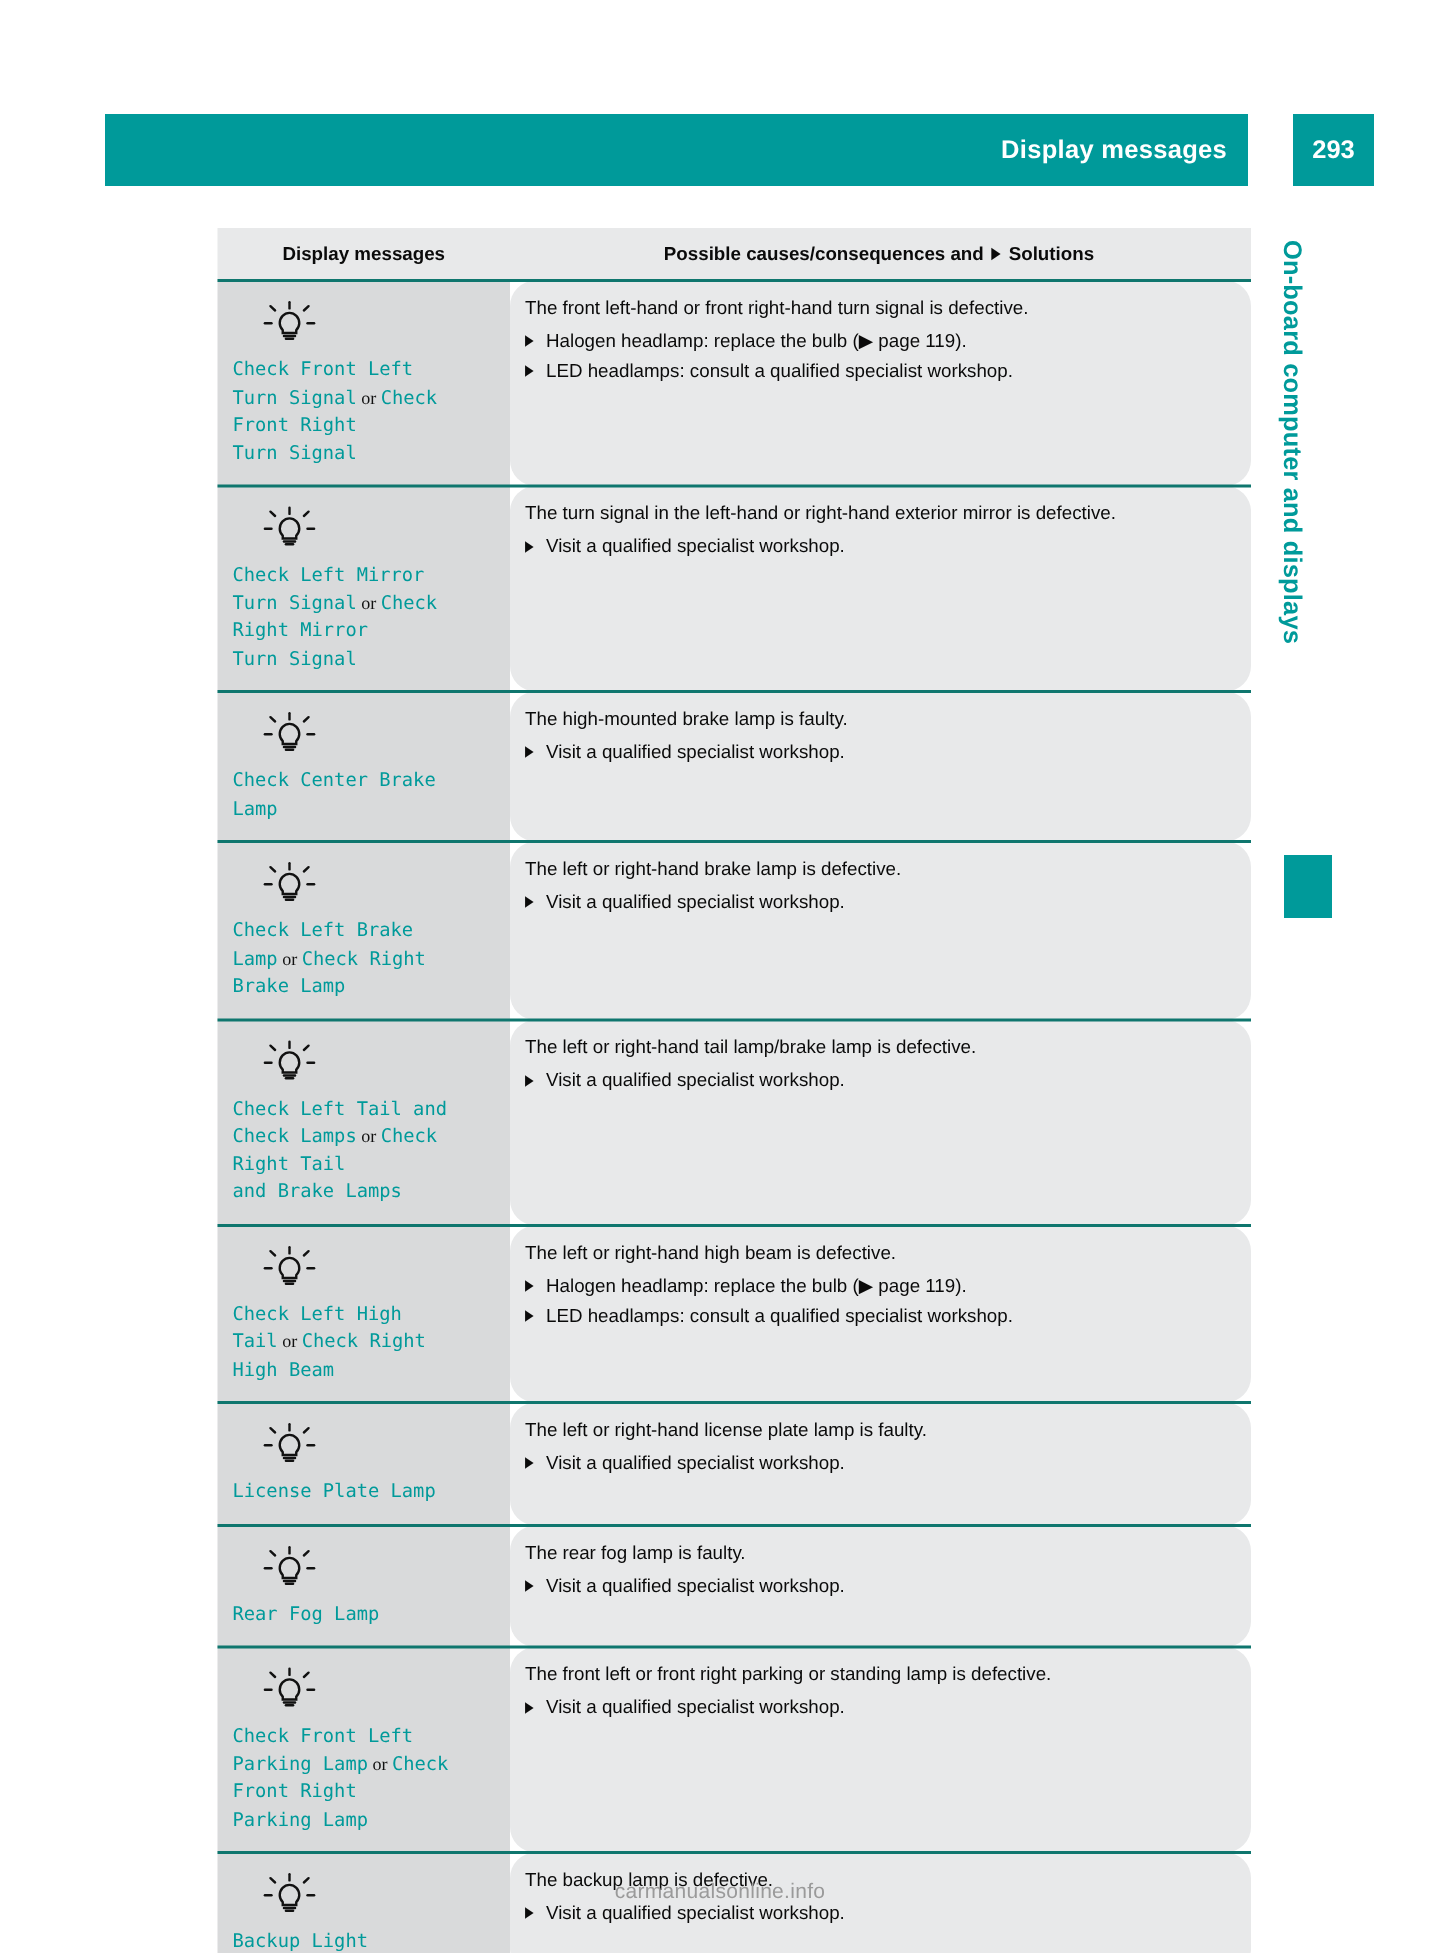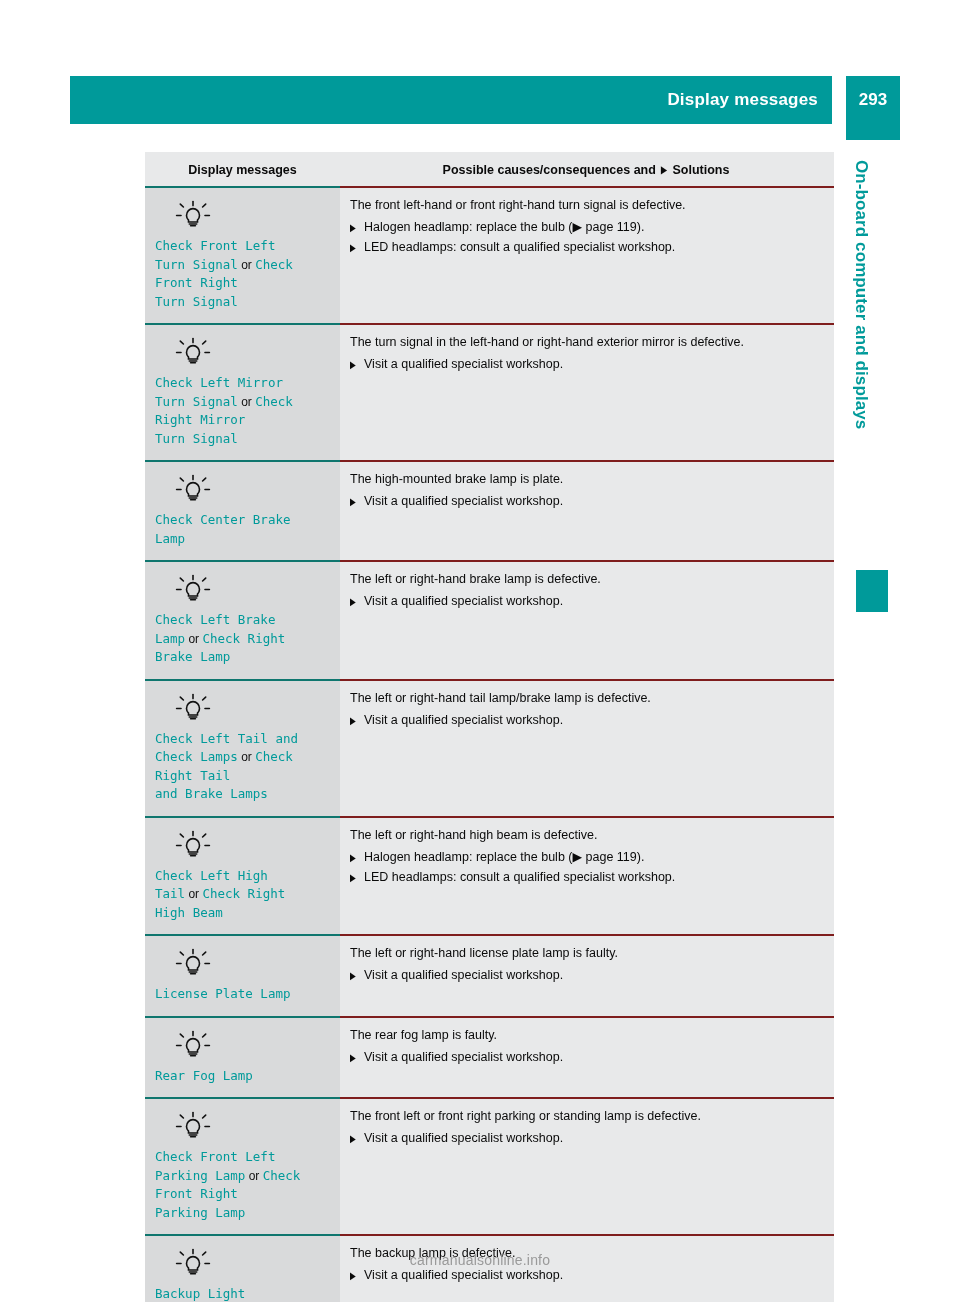--- a/index.html
+++ b/index.html
@@ -36,24 +36,24 @@
   }
   #header-title {
     color: #ffffff;
     font-size: 17px;
     font-weight: bold;
     line-height: 48px;
     letter-spacing: 0.2px;
   }
   #header-page-block {
     position: absolute;
-    left: 776px;
+    left: 792px;
     top: 0;
     width: 54px;
-    height: 64px;
+    height: 48px;
     background: #009a9a;
     text-align: center;
   }
   #header-page-number {
     color: #ffffff;
     font-size: 17px;
     font-weight: bold;
     line-height: 48px;
   }
 
@@ -129,42 +129,43 @@
     display: inline-block;
     font-size: 10px;
     transform: scaleX(0.75);
     position: relative;
     top: -1px;
   }
   tr.body-row .col-left {
     border-top: 2px solid #0f766e;
   }
   tr.body-row .col-right {
-    border-top: 2px solid #7f1d1d;
+    border-top: 2px solid #0f766e;
+    border-radius: 17px;
   }
 
   
   .bulb-icon {
     width: 40px;
     height: 30px;
     position: relative;
     margin: 2px 0 8px 18px;
   }
   .bulb-icon svg { display: block; }
 
   .msg-line {
     font-family: "DejaVu Sans Mono", monospace;
     font-size: 12.5px;
     color: #009a9a;
     line-height: 18.5px;
     letter-spacing: 0px;
     white-space: pre-wrap;
   }
   .msg-or {
-    font-family: Liberation Sans, sans-serif;
+    font-family: Liberation Serif, serif;
     font-size: 12px;
     color: #111;
     margin-top: 48px;
   }
 
   .cause {
     font-size: 12.5px;
     color: #0a0a0a;
     line-height: 17px;
     margin: 0 0 5px 0;
@@ -300,21 +301,21 @@
     <line x1="29.6" y1="8.0" x2="32.7" y2="5.1"></line>
   </g>
 </svg>
           </div>
           <div>
             <div class="msg-line"><span>Check Center Brake</span></div>
             <div class="msg-line"><span>Lamp</span></div>
           </div>
         </td>
         <td class="col-right">
-          <div class="cause">The high-mounted brake lamp is plate.</div>
+          <div class="cause">The high-mounted brake lamp is faulty.</div>
           <div class="sol"><span class="tri">▶</span><span>Visit a qualified specialist workshop.</span></div>
         </td>
       </tr>
       <tr class="body-row">
         <td class="col-left">
           <div class="bulb-icon">
 <svg width="40" height="30" viewBox="0 0 40 30" xmlns="http://www.w3.org/2000/svg">
   <g stroke="#111" stroke-width="1.6" fill="none" stroke-linecap="round">
     <path d="M13.5 16.5 C13.5 12.6 16.4 9.6 20 9.6 C23.6 9.6 26.5 12.6 26.5 16.5 C26.5 18.6 25.5 20.1 24.5 21.1 L24.5 23.0 L15.5 23.0 L15.5 21.1 C14.5 20.1 13.5 18.6 13.5 16.5 Z"></path>
     <line x1="16.3" y1="25.0" x2="23.7" y2="25.0"></line>

